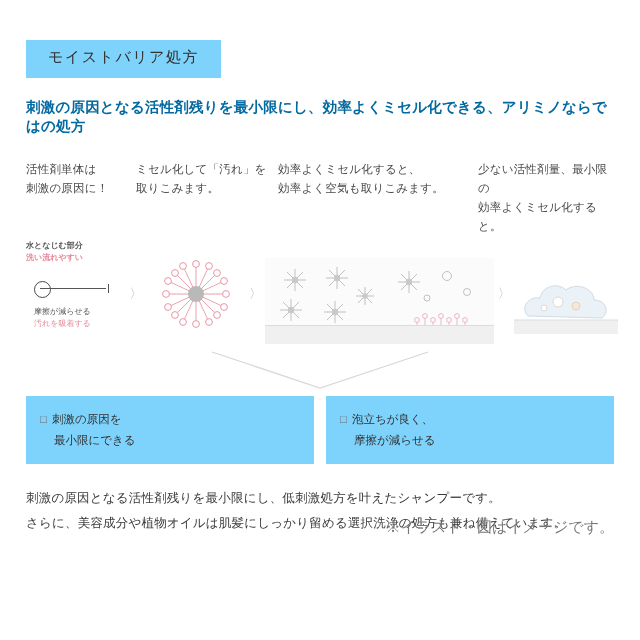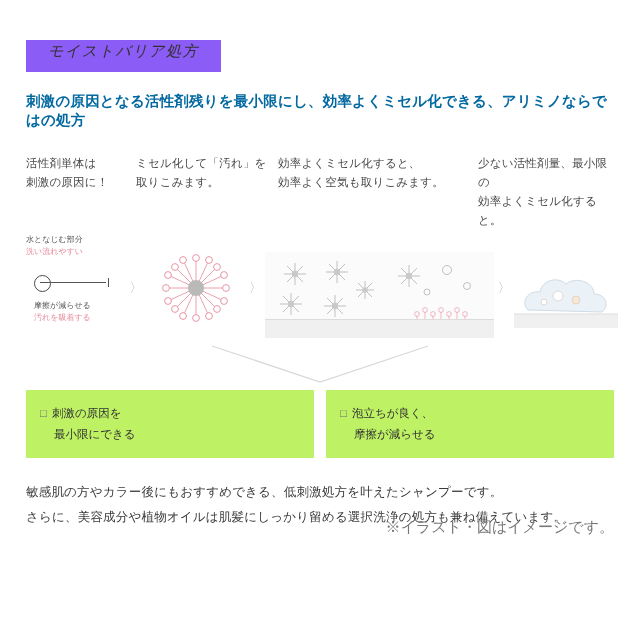--- a/index.html
+++ b/index.html
@@ -19,26 +19,25 @@
     width: 640px;
     height: 640px;
     box-sizing: border-box;
     padding: 0 26px;
   }
 
   
   .badge {
     margin-top: 40px;
     display: inline-block;
-    background: #8b5cf6;
+    background: #7dd3fc;
     color: #33302f;
     font-size: 15px;
     letter-spacing: 1.5px;
-    padding: 2px 22px 11px 22px;
-    font-style: italic;
+    padding: 8px 22px 11px 22px;
   }
 
   
   .lead {
     margin-top: 20px;
     font-size: 14.5px;
     font-weight: bold;
     letter-spacing: 0.2px;
     color: #0369a1;
   }
@@ -89,20 +88,21 @@
   .stage.s5 { width: 104px; }
 
   
   .s1-labels {
     position: absolute;
     top: -4px;
     left: 0;
     font-size: 8px;
     line-height: 1.5;
     color: #555;
+    font-weight: bold;
   }
   .s1-labels .pink { color: #e58a9b; }
   .s1-bot {
     position: absolute;
     left: 8px;
     top: 62px;
     font-size: 8px;
     line-height: 1.5;
     color: #555;
   }
@@ -182,21 +182,21 @@
 
   
   .boxes {
     display: flex;
     gap: 12px;
     width: 588px;
     margin-top: 2px;
   }
   .box {
     flex: 1;
-    background: #bef264;
+    background: #7dd3fc;
     padding: 13px 14px 14px 14px;
     font-size: 11.5px;
     line-height: 1.8;
     color: #333;
     box-sizing: border-box;
   }
   .box .chk {
     color: #6d6d6d;
     margin-right: 5px;
   }
@@ -449,20 +449,20 @@
       <span class="l2">最小限にできる</span>
     </div>
     <div class="box">
       <span class="chk">□</span><span>泡立ちが良く、</span>
       <span class="l2">摩擦が減らせる</span>
     </div>
   </div>
 
   
   <div class="closing">
-    <div>敏感肌の方やカラー後にもおすすめできる、低刺激処方を叶えたシャンプーです。</div>
+    <div>刺激の原因となる活性剤残りを最小限にし、低刺激処方を叶えたシャンプーです。</div>
     <div>さらに、美容成分や植物オイルは肌髪にしっかり留める選択洗浄の処方も兼ね備えています。</div>
   </div>
 
   
   <div class="note">※イラスト・図はイメージです。</div>
 
 </div>
 
 </body></html>

